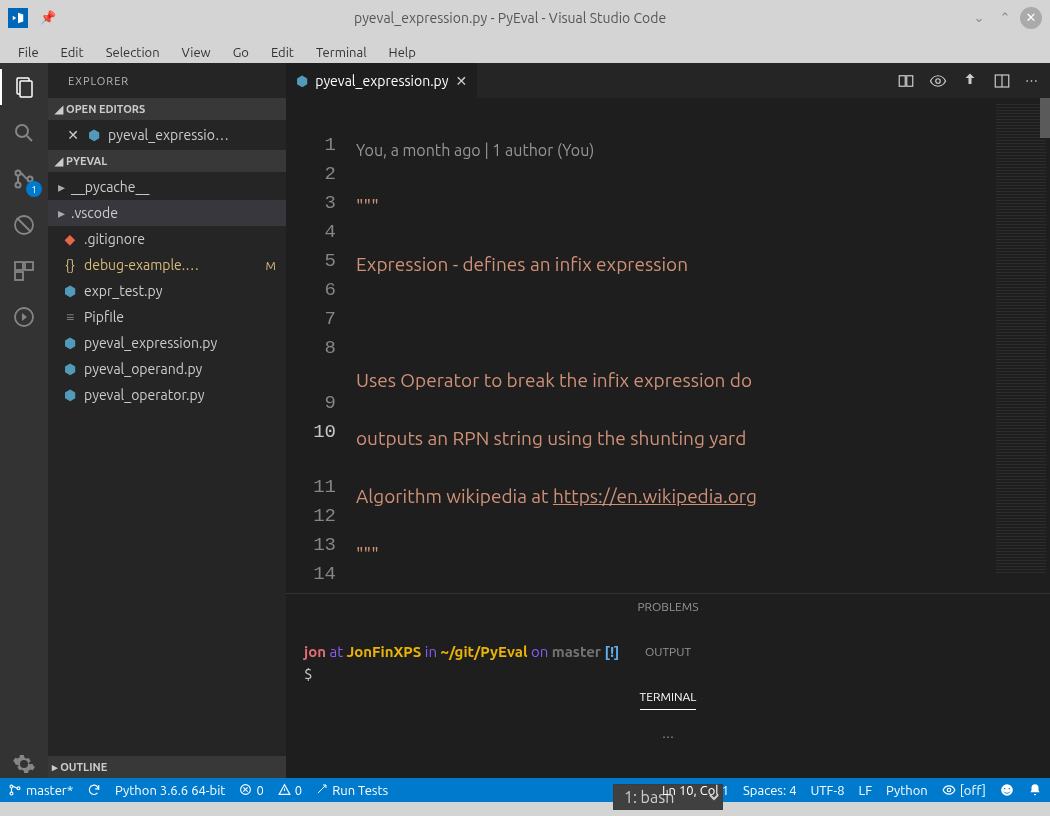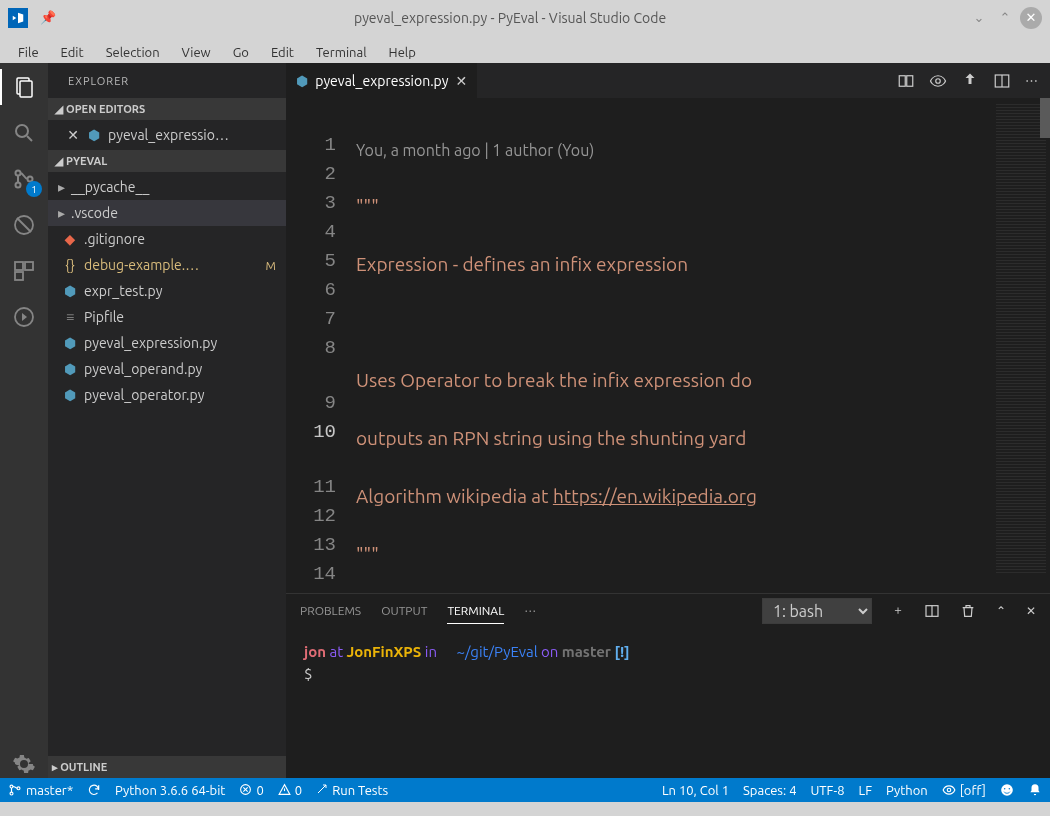--- a/index.html
+++ b/index.html
@@ -50,32 +50,32 @@
 .gutter .ann { height: 26px; }
 .code { flex: 1; padding-top: 10px; font: 19px/29px "Courier New", monospace; white-space: pre; color: #d4d4d4; overflow: hidden; }
 .ann-line { height: 26px; line-height: 26px; font: 16px/26px -apple-system, Ubuntu, sans-serif; color: #969696; }
 .code .cl { height: 29px; }
 .c-str { color: #ce9178; }
 .c-link { color: #ce9178; text-decoration: underline; }
 .minimap { width: 58px; background: #1e1e1e; position: relative; }
 .minimap .strip { position:absolute; left:4px; right:4px; top:6px; bottom:20px; background: repeating-linear-gradient(#3a3a3a 0 1px, transparent 1px 3px); opacity:.5; }
 .minimap .scroll { position:absolute; right:0; top:0; width:10px; height:40px; background:#5a5a5a; }
 .panel { height: 185px; background: #1e1e1e; border-top: 1px solid #333; display: flex; flex-direction: column; }
-.panel-tabs { height: 33px; display: flex; align-items: center; padding: 0 14px; gap: 20px; color: #969696; font-size: 12px; }
+.panel-tabs { height: 33px; display: flex; align-items: center; padding: 0 14px; gap: 20px; color: #969696; font-size: 12px; flex-direction: column; }
 .panel-tabs .ptab { cursor: pointer; padding: 6px 0; }
 .panel-tabs .ptab.active { color: #fff; border-bottom: 1px solid #fff; }
 .panel-tabs .dots { cursor: pointer; }
 .panel-tabs .spacer { flex: 1; }
 .panel-tabs select { background: #404040; color: #ccc; border: 1px solid #3c3c3c; padding: 2px 31px 2px 6px; font-size: 16px; }
 .panel-tabs .picon { cursor: pointer; color: #ccc; }
 .term { flex: 1; padding: 14px 18px; font: 15px/22px "Courier New", monospace; color: #ccc; }
 .term .t-user { color: #e06c75; font-weight: bold; }
 .term .t-at { color: #8b5cf6; }
 .term .t-host { color: #eab308; font-weight: bold; }
-.term .t-path { color: #3b82f6; font-weight: normal; margin-left: 16px; }
+.term .t-path { color: #eab308; font-weight: bold; }
 .term .t-branch { color: #737373; font-weight: bold; }
 .term .t-flag { color: #61afef; font-weight: bold; }
 .statusbar { height: 24px; background: #007acc; display: flex; align-items: center; color: #fff; font-size: 13px; padding: 0 8px; gap: 14px; }
 .statusbar .sbtn { display: flex; align-items: flex-start; gap: 4px; cursor: pointer; }
 .statusbar .spacer { flex: 1; }
 svg { display: block; }
 </style>
 </head>
 <body>
 

